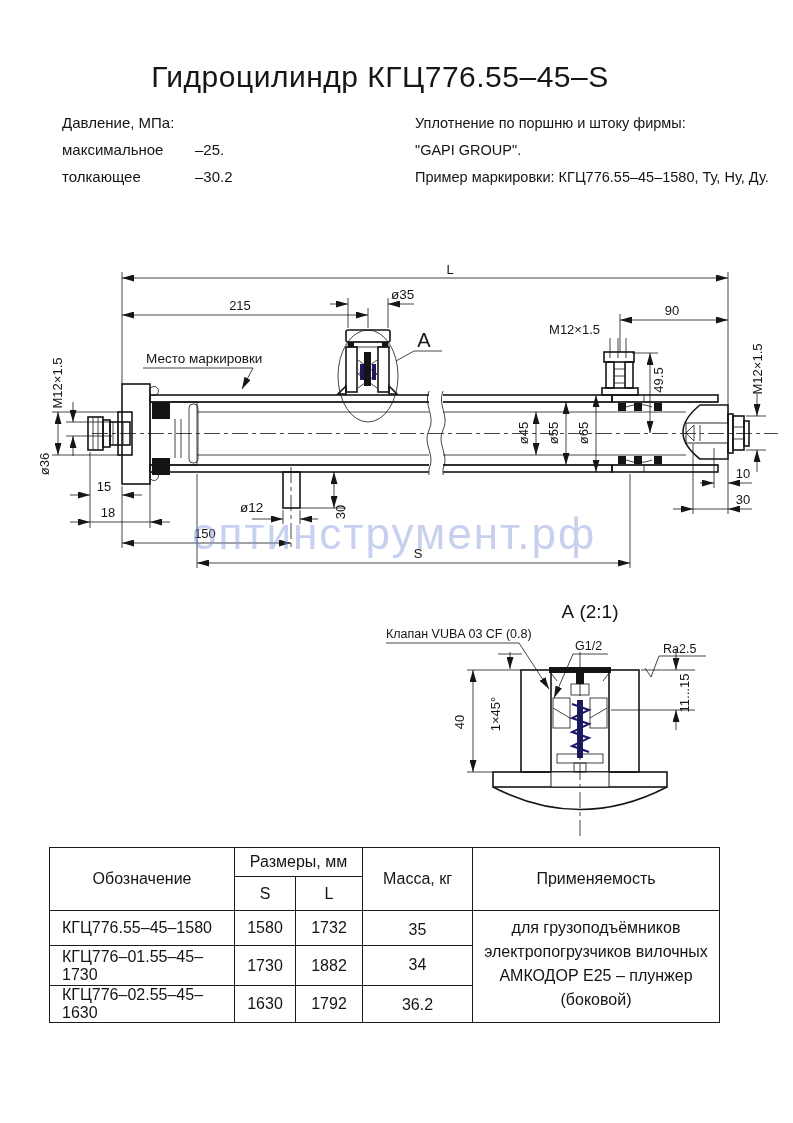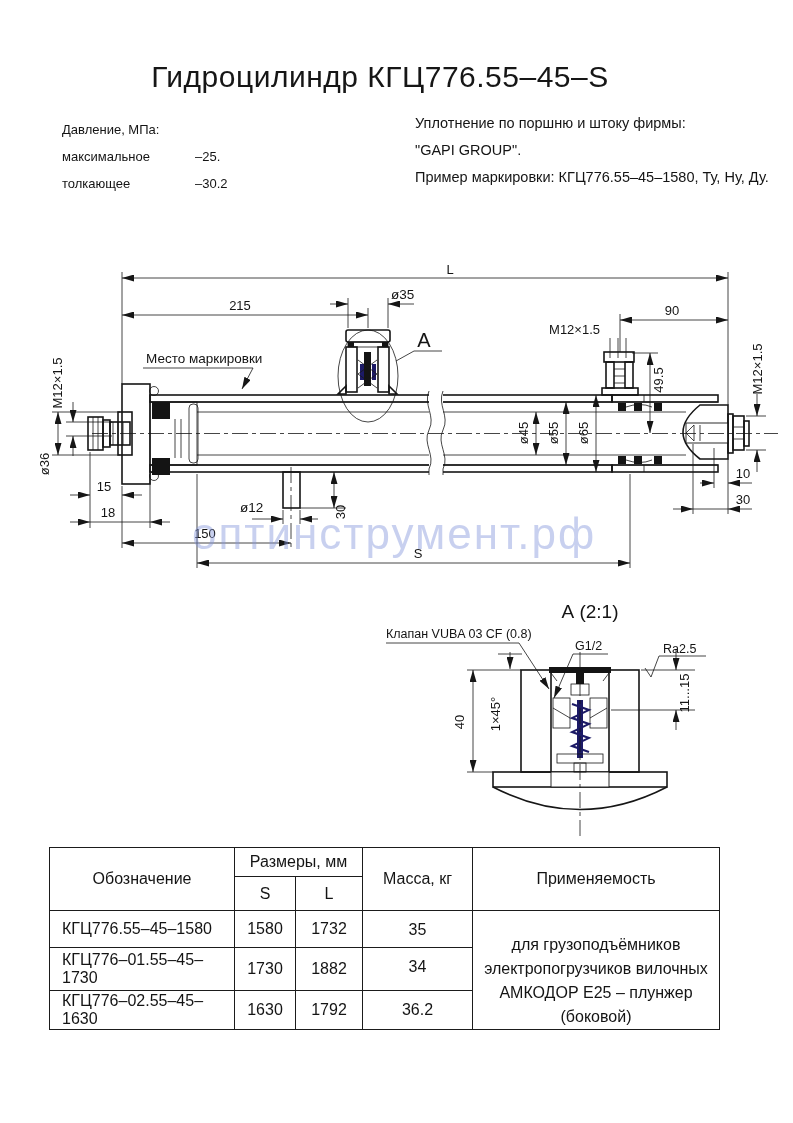--- a/index.html
+++ b/index.html
@@ -1,20 +1,20 @@
 <!DOCTYPE html>
 <html><head>
 <meta charset="utf-8">
 <style>
   html,body{margin:0;padding:0;background:#ffffff;}
   .page{position:relative;width:793px;height:1123px;background:#fff;overflow:hidden;
         font-family:"Liberation Sans",sans-serif;color:#141414;margin-top:12px;}
   .title{position:absolute;left:0;top:48px;width:760px;text-align:center;
          font-size:30px;letter-spacing:.5px;color:#161616;}
-  .specs{position:absolute;left:62px;top:105px;font-size:13px;line-height:26.8px;width:300px;}
+  .specs{position:absolute;left:62px;top:98px;font-size:15px;line-height:26.8px;width:300px;}
   .spec-row{display:flex;}
   .spec-row .lbl{width:133px;}
   .sealnote{position:absolute;left:415px;top:98px;font-size:14.5px;line-height:26.8px;width:370px;}
   svg{position:absolute;}
   svg text{font-family:"Liberation Sans",sans-serif;font-size:13px;fill:#141414;}
   text.big{font-size:20px;}
   text.med{font-size:13.5px;}
   text.dtitle{font-size:19px;}
   .thick{stroke:#161616;stroke-width:1.6;fill:none;}
   .thin{stroke:#161616;stroke-width:.8;fill:none;}
@@ -22,21 +22,21 @@
   .cl{stroke:#161616;stroke-width:.8;fill:none;stroke-dasharray:16 4 4 4;}
   .blk{fill:#141414;stroke:none;}
   .navy{fill:#1c1a66;stroke:none;}
   .wm{position:absolute;left:192px;top:497px;font-size:44px;letter-spacing:2px;
       color:rgba(132,151,219,.45);z-index:9;white-space:nowrap;}
   .dtable{position:absolute;left:49px;top:835px;border-collapse:collapse;table-layout:fixed;}
   .dtable td,.dtable th{border:1.6px solid #1b1b1b;font-weight:normal;font-size:16px;
       text-align:center;padding:0;overflow:hidden;}
   .dtable td.name{text-align:left;padding-left:12px;}
   .dtable td.mass{vertical-align:top;padding-top:10px;}
-  .dtable td.app{vertical-align:top;padding-top:22px;line-height:24px;}
+  .dtable td.app{vertical-align:top;padding-top:5px;line-height:24px;}
 </style>
 </head>
 <body>
 
 <div class="page">
 
   <div class="title">Гидроцилиндр КГЦ776.55–45–S</div>
 
   <div class="specs">
     <div>Давление, МПа:</div>

